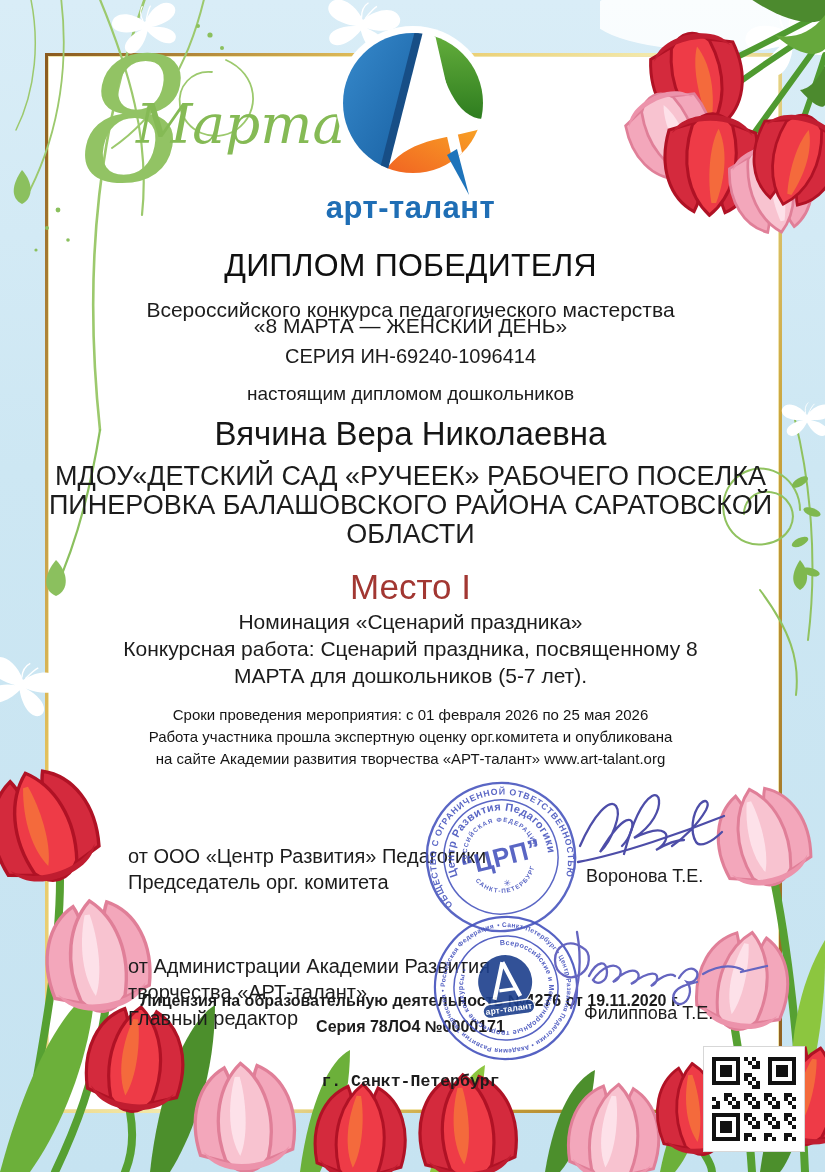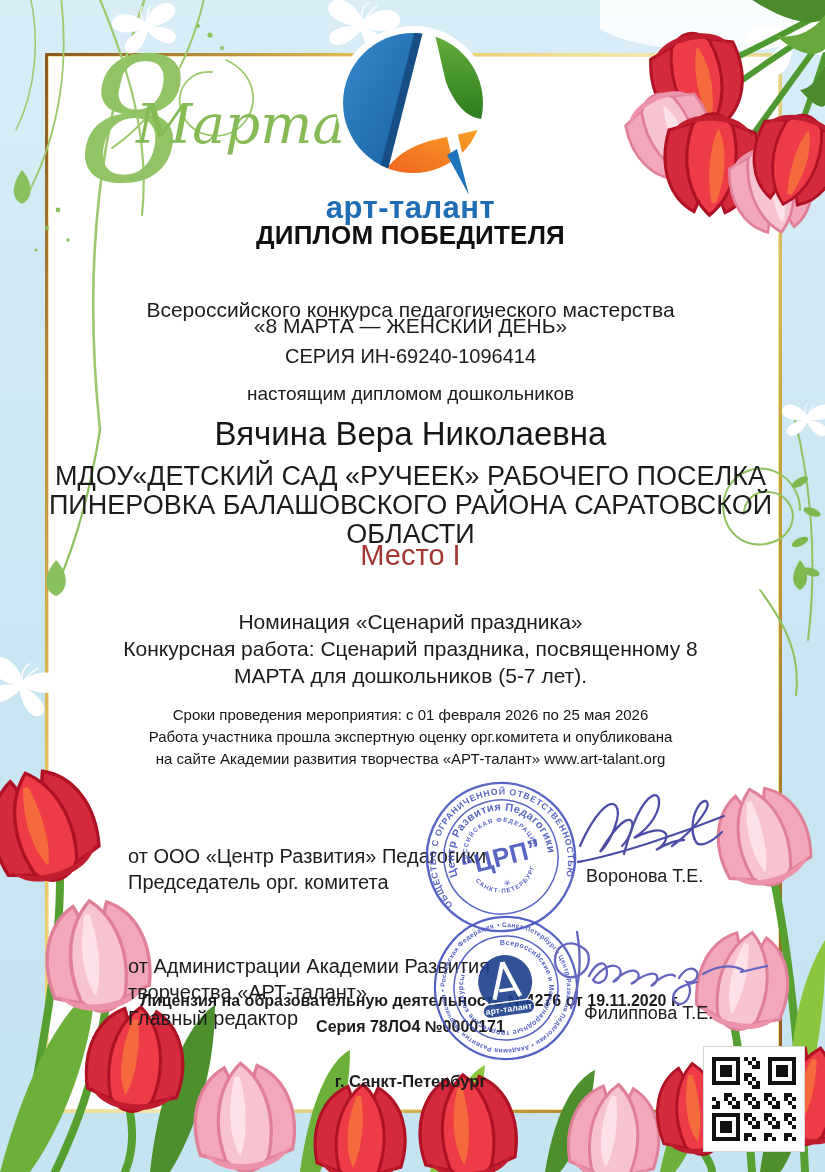--- a/index.html
+++ b/index.html
@@ -11,34 +11,34 @@
   .card{
     position:absolute;left:45px;top:53px;width:731px;height:1054px;background:#fff;
     border:3px solid;z-index:1;
     border-image:linear-gradient(115deg,#8a5a1e,#e7c55f 28%,#f4edb4 52%,#caa43c 74%,#8a5a1e) 1;
     box-shadow:0 0 0 1px #f0e4ac inset;
   }
   svg.deco{position:absolute;pointer-events:none;}
   .z2{z-index:2}.z3{z-index:3}
   .t{position:absolute;left:45px;width:731px;text-align:center;z-index:6;line-height:1.32;}
   .wordmark{top:188px;font-size:31px;font-weight:700;color:#1f6eb5;letter-spacing:.5px;}
-  .title{top:218px;font-size:26px;font-weight:700;color:#101010;letter-spacing:.2px;}
+  .title{top:244px;font-size:32px;font-weight:400;color:#101010;letter-spacing:.2px;}
   .contest1{top:284px;font-size:21px;margin-top:12px;}
   .contest2{top:312px;font-size:21px;}
   .series{top:343px;font-size:20px;}
   .intro{top:381px;font-size:19px;}
   .name{top:412px;font-size:33px;color:#161616;}
   .org{top:462px;font-size:27px;line-height:29px;}
-  .place{top:536px;font-size:29px;color:#a23732;}
+  .place{top:564px;font-size:35px;color:#a23732;}
   .nomination{top:608px;font-size:21px;}
   .work{top:635px;font-size:21px;line-height:27px;}
   .details{top:704px;font-size:15px;line-height:22px;color:#151515;}
   .license1{top:990px;font-size:16px;font-weight:700;}
   .license2{top:1016px;font-size:16px;font-weight:700;}
-  .city{top:1071px;font-size:16.5px;font-weight:700;}
+  .city{top:1071px;font-size:16.5px;font-weight:700;font-family:Liberation Mono, monospace;}
   .sig-label{position:absolute;left:128px;font-size:20px;line-height:26px;z-index:6;text-align:left;}
   .sig1-label{top:843px;}
   .sig2-label{top:953px;}
   .sig-name{position:absolute;font-size:18px;z-index:6;}
   .sig1-name{left:586px;top:866px;}
   .sig2-name{left:584px;top:1003px;}
   .badge{position:absolute;left:80px;top:40px;z-index:4;font-family:"DejaVu Serif","Liberation Serif",serif;font-style:italic;}
   .badge-day{font-size:172px;line-height:.95;color:#92c364;}
   .badge-month{position:absolute;left:56px;top:52px;font-size:55px;color:#85ba55;white-space:nowrap;}
   .stamp{position:absolute;z-index:7;}

